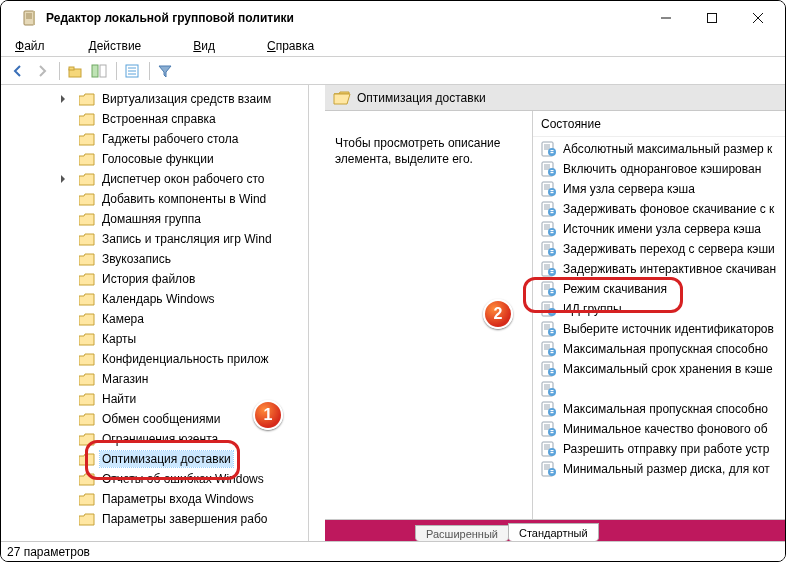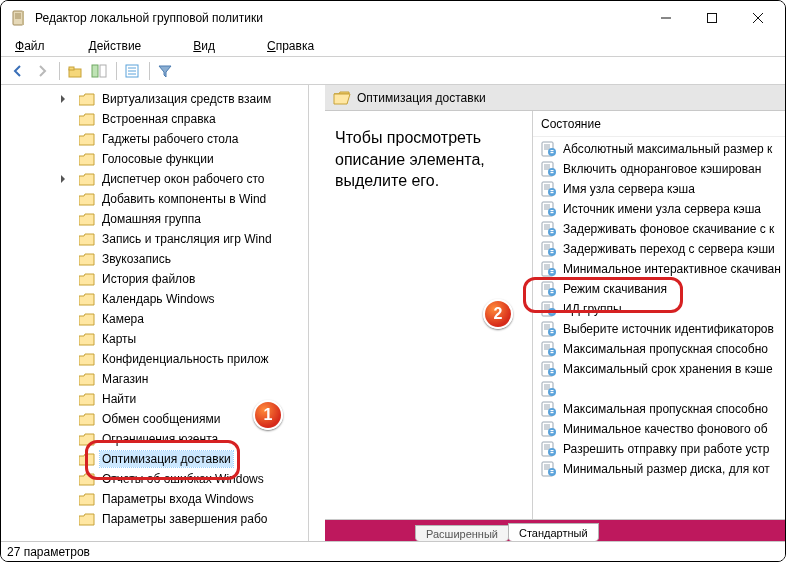--- a/index.html
+++ b/index.html
@@ -20,22 +20,23 @@
     border-radius: 8px;
     overflow: hidden;
     position: relative;
     background: #fff;
   }
   .titlebar {
     height: 34px;
     background: #fff;
     display: flex;
     align-items: center;
-    padding: 0 4px 0 10px;
+    padding: 0 4px 0 21px;
     color: #000;
+    font-weight: bold;
   }
   .titlebar .app-icon {
     width: 16px; height: 16px;
     margin-right: 8px;
   }
   .titlebar .title { font-size: 12px; }
   .win-controls { margin-left: auto; display: flex; }
   .win-btn {
     width: 46px; height: 34px;
     display: flex; align-items: center; justify-content: center;
@@ -137,22 +138,22 @@
     width: 18px; height: 16px;
   }
   .columns {
     flex: 1;
     display: flex;
     overflow: hidden;
   }
   .desc-col {
     width: 208px;
     border-right: 1px solid #d0d0d0;
-    padding: 16px 10px;
-    font-size: 16px;
+    padding: 24px 10px;
+    font-size: 12px;
     line-height: 1.35;
   }
   .list-col {
     flex: 1;
     overflow: hidden;
   }
   .list-header {
     height: 26px;
     display: flex;
     align-items: center;
@@ -541,45 +542,45 @@
                   </svg>
                 </span>
                 <span>Имя узла сервера кэша</span>
               </div>
               <div class="list-item">
                 <span class="policy-icon">
                   <svg viewBox="0 0 16 16">
                     <use href="#policy-ic"></use>
                   </svg>
                 </span>
+                <span>Задерживать фоновое скачивание с к</span>
+              </div>
+              <div class="list-item">
+                <span class="policy-icon">
+                  <svg viewBox="0 0 16 16">
+                    <use href="#policy-ic"></use>
+                  </svg>
+                </span>
                 <span>Источник имени узла сервера кэша</span>
               </div>
               <div class="list-item">
                 <span class="policy-icon">
                   <svg viewBox="0 0 16 16">
                     <use href="#policy-ic"></use>
                   </svg>
                 </span>
-                <span>Задерживать фоновое скачивание с к</span>
-              </div>
-              <div class="list-item">
-                <span class="policy-icon">
-                  <svg viewBox="0 0 16 16">
-                    <use href="#policy-ic"></use>
-                  </svg>
-                </span>
                 <span>Задерживать переход с сервера кэши</span>
               </div>
               <div class="list-item">
                 <span class="policy-icon">
                   <svg viewBox="0 0 16 16">
                     <use href="#policy-ic"></use>
                   </svg>
                 </span>
-                <span>Минимальное интерактивное скачиван</span>
+                <span>Задерживать интерактивное скачиван</span>
               </div>
               <div class="list-item">
                 <span class="policy-icon">
                   <svg viewBox="0 0 16 16">
                     <use href="#policy-ic"></use>
                   </svg>
                 </span>
                 <span>Режим скачивания</span>
               </div>
               <div class="list-item">

